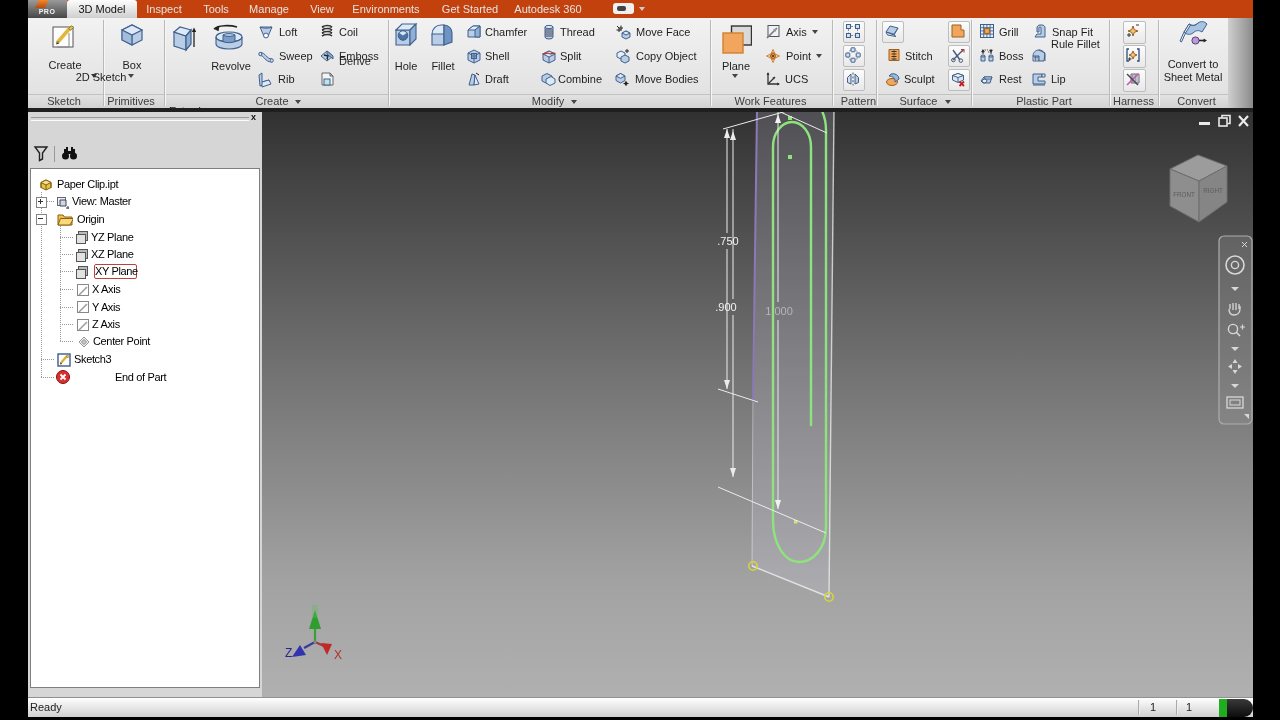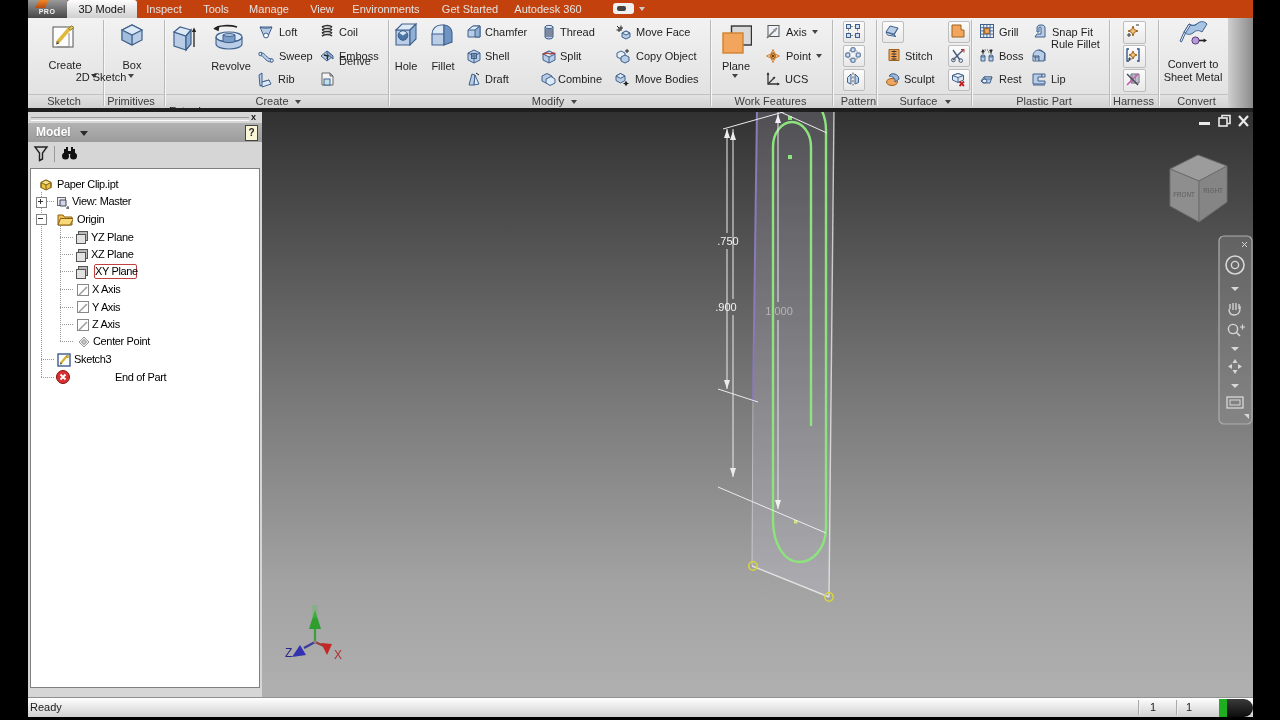--- a/index.html
+++ b/index.html
@@ -487,25 +487,20 @@
     <rect x="937" y="10" width="11" height="3" fill="#e9e9e9"></rect>
     <g fill="none" stroke="#e9e9e9" stroke-width="1.6">
       <rect x="957" y="6" width="8" height="8"></rect>
       <path d="M 960 6 v -2.5 h 8 v 8 h -2.5"></path>
     </g>
     <path d="M 977 4 l 9 10 M 986 4 l -9 10" stroke="#e9e9e9" stroke-width="2.2"></path>
   </svg>
 <div class="abs" id="panel">
     <div id="pgroove"></div>
     <div id="pclose">x</div>
-    <div id="mbar">
-      <div class="t">Model</div>
-      <div class="tri"></div>
-      <div id="mhelp">?</div>
-    </div>
     <div class="ribic" style="left:5px;top:33px;"><svg style="" width="16" height="17" viewBox="0 0 16 17">
         <path d="M2 2h12l-4.5 6v6l-3 1.5V8z" fill="none" stroke="#222" stroke-width="1.4"></path>
       </svg></div>
     <div style="position:absolute;left:26px;top:34px;width:1px;height:16px;background:#999;"></div>
     <div class="ribic" style="left:33px;top:33px;"><svg style="" width="17" height="17" viewBox="0 0 17 17">
         <g fill="#111">
           <circle cx="4.5" cy="11" r="3.5"></circle>
           <circle cx="12.5" cy="11" r="3.5"></circle>
           <path d="M3 4h4v5H3zM10 4h4v5h-4zM7 6h3v3H7z"></path>
           <path d="M5 2h2v3H5zM10 2h2v3h-2z"></path>

